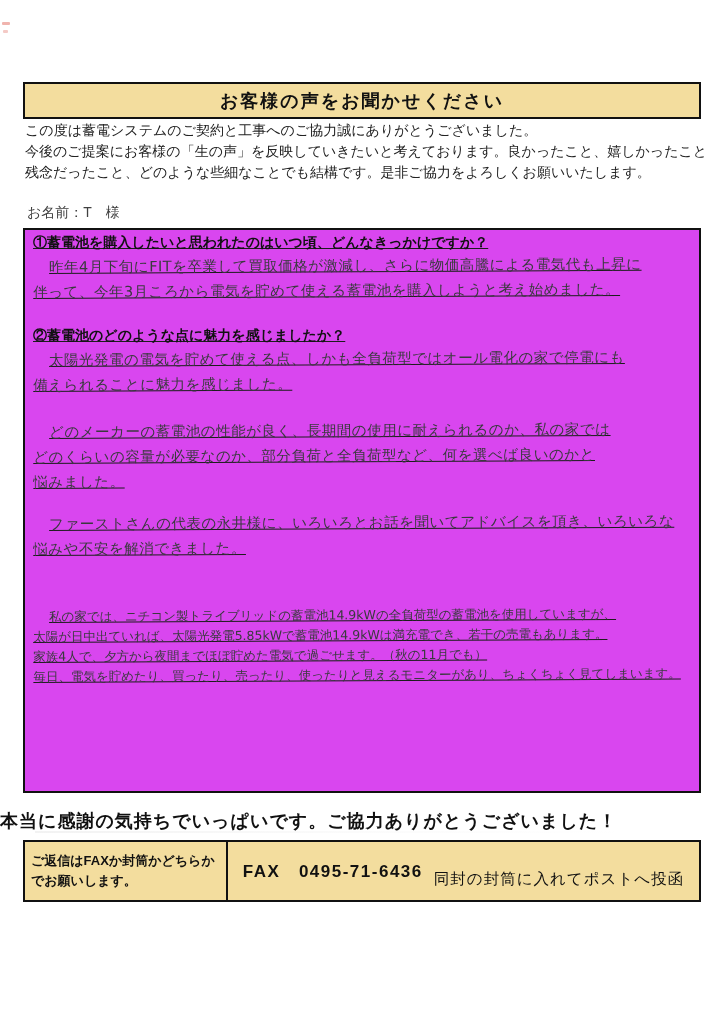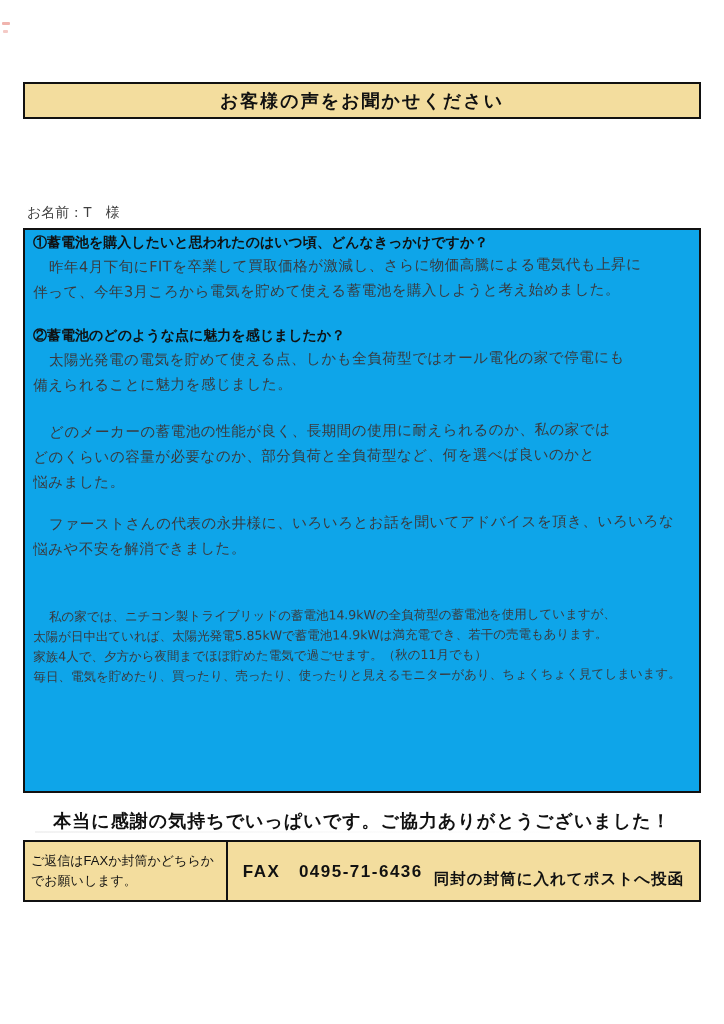--- a/index.html
+++ b/index.html
@@ -31,70 +31,75 @@
     font-weight:bold;font-size:18px;letter-spacing:2px;color:#111;
   }
 
   .intro{position:absolute;left:25px;top:120px;width:690px;font-size:14px;line-height:21px;color:#222;}
   .name-line{position:absolute;left:27px;top:204px;font-size:14px;font-weight:normal;color:#404040;}
 
   
   .qa-box{
     position:absolute;left:23px;top:228px;width:678px;height:565px;
     border:2px solid #111;box-sizing:border-box;
-    padding:4px 10px 0 8px;background:#0ea5e9;
+    padding:4px 10px 0 8px;background:#d946ef;text-decoration:underline;
   }
   .qa{overflow:hidden;}
   .qa1{height:93px;} .qa2{height:93px;} .qa3{height:92px;}
   .qa4{height:95px;} .qa5{height:92px;} .qa6{height:84px;}
   .qa .q{font-size:14px;font-weight:bold;margin:0 0 3px 0;color:#111;}
   .qa .a{
     font-family:"DejaVu Sans",sans-serif;
     color:#3a3a3e;font-size:14.5px;line-height:25px;letter-spacing:.5px;
     transform:rotate(-.3deg);transform-origin:left top;
   }
   .qa .a .line:first-child{text-indent:16px;}
   .qa5 .a{font-size:13.5px;}
   .qa6 .a{font-size:12.5px;line-height:20px;letter-spacing:0;}
 
   .thanks{
-    position:absolute;left:0;top:809px;width:724px;text-align:center;
+    position:absolute;left:0;top:809px;width:724px;text-align:left;
     font-size:18px;font-weight:bold;color:#111;letter-spacing:1px;
   }
 
   
   .footer{
     position:absolute;left:23px;top:840px;width:678px;height:62px;
     display:flex;border:2px solid #111;box-sizing:border-box;background:#f3dd9e;
   }
   .footer-left{
     width:203px;border-right:2px solid #111;box-sizing:border-box;
-    padding:9px 6px 0 6px;font-size:13px;font-weight:normal;line-height:20px;color:#111;
+    padding:9px 6px 0 6px;font-size:13px;font-weight:bold;line-height:20px;color:#111;
   }
   .footer-right{
     flex:1;display:flex;align-items:center;justify-content:center;gap:11px;
   }
   .fax{font-size:17px;font-weight:bold;letter-spacing:1.5px;color:#111;}
-  .mail{font-size:15.5px;font-weight:bold;letter-spacing:1px;color:#111;margin-top:16px;}
+  .mail{font-size:15.5px;font-weight:normal;letter-spacing:1px;color:#111;margin-top:16px;}
 </style>
 </head>
 <body>
 
 <div class="sheet">
 
   <div class="pink-mark pm1"></div>
   <div class="pink-mark pm2"></div>
   <div class="smudge sm1"></div>
   <div class="smudge sm2"></div>
   <div class="smudge sm3"></div>
 
   <div class="header-bar">
     <span>お客様の声をお聞かせください</span>
   </div>
 
+  <div class="intro">
+    <div>この度は蓄電システムのご契約と工事へのご協力誠にありがとうございました。</div>
+    <div>今後のご提案にお客様の「生の声」を反映していきたいと考えております。良かったこと、嬉しかったこと</div>
+    <div>残念だったこと、どのような些細なことでも結構です。是非ご協力をよろしくお願いいたします。</div>
+  </div>
 
   <div class="name-line">お名前：T　様</div>
 
   <div class="qa-box">
 
     <section class="qa qa1">
       <div class="q">①蓄電池を購入したいと思われたのはいつ頃、どんなきっかけですか？</div>
       <div class="a">
         <div class="line">昨年4月下旬にFITを卒業して買取価格が激減し、さらに物価高騰による電気代も上昇に</div>
         <div class="line">伴って、今年3月ころから電気を貯めて使える蓄電池を購入しようと考え始めました。</div>

